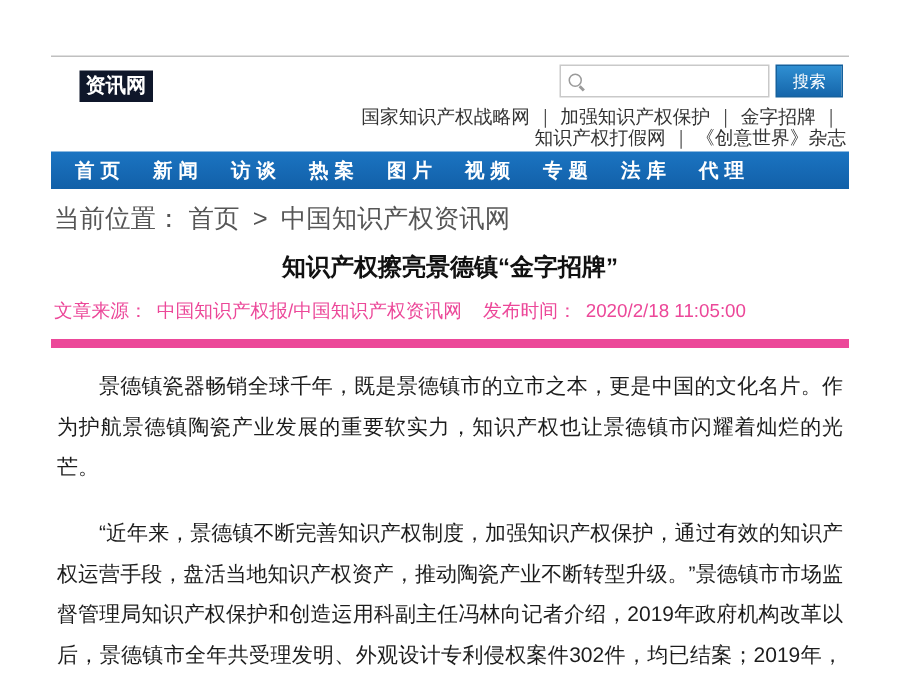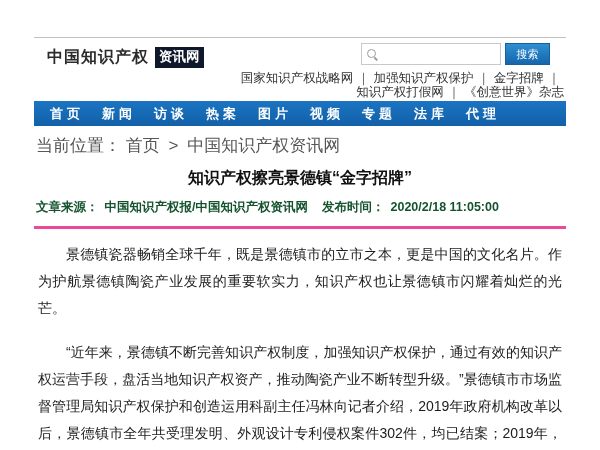--- a/index.html
+++ b/index.html
@@ -8,21 +8,21 @@
     font-family:"Liberation Sans","DejaVu Sans",sans-serif;
     -webkit-font-smoothing:antialiased;
   }
   .page{width:532px;margin:37px auto 0;border-top:1px solid #c0c0c0;}
 
   
   .header{position:relative;height:30px;}
   .logo{position:absolute;left:13px;top:9px;display:flex;align-items:center;cursor:pointer;}
   .logo-text{font-size:16px;font-weight:bold;color:#2b2b2b;letter-spacing:1px;}
   .logo-badge{margin-left:6px;background:#0f172a;color:#fff;font-size:13.5px;font-weight:bold;padding:1px 4px 2px;}
-  .search{position:absolute;right:16px;top:5px;display:flex;align-items:center;margin-left:16px;}
+  .search{position:absolute;right:4px;top:5px;display:flex;align-items:center;margin-left:16px;}
   .search-box{position:relative;width:138px;height:20px;border:1px solid #c9c9c9;background:#fff;}
   .search-box input{position:absolute;left:18px;top:0;width:116px;height:18px;border:none;outline:none;font-size:11px;}
   .mag-icon{position:absolute;left:5px;top:5px;width:7px;height:7px;border:1px solid #9a9a9a;border-radius:50%;}
   .mag-icon::after{content:"";position:absolute;width:4px;height:1.5px;background:#9a9a9a;transform:rotate(45deg);right:-3px;bottom:-2px;}
   .search-btn{margin-left:4px;width:45px;height:22px;border:1px solid #15619d;
     background:linear-gradient(#2f8fd2,#1566ab);color:#fff;font-size:11px;cursor:pointer;
     font-family:"Liberation Sans","DejaVu Sans",sans-serif;}
 
   
   .links{margin-top:3px;text-align:right;font-size:12.5px;color:#333;line-height:14px;padding-right:2px;}
@@ -33,36 +33,35 @@
   .nav{margin-top:2px;height:25px;background:linear-gradient(#1b74c2,#1260a8);display:flex;align-items:center;padding-left:16px;}
   .nav-item{color:#ffffff;font-size:13px;font-weight:bold;letter-spacing:4px;margin-right:18px;cursor:pointer;white-space:nowrap;}
 
   
   .breadcrumb{padding:8px 2px 5px;font-size:17px;color:#565656;}
   .breadcrumb .bc-home{cursor:pointer;}
   .breadcrumb .bc-sep{margin:0 4px;}
 
   
   .article-title{margin-top:6px;text-align:center;font-size:16px;font-weight:bold;color:#111;}
-  .article-meta{margin-top:10px;padding:0 2px 10px;border-bottom:3px solid #ec4899;font-size:12.5px;color:#14532d;font-weight:bold;}
+  .article-meta{margin-top:10px;padding:0 2px 10px;border-bottom:6px solid #ec4899;font-size:12.5px;color:#ec4899;}
   .article-meta .m-label{margin-right:6px;}
   .article-meta .m-value{margin-right:14px;}
   .article-body{padding:0 4px;}
   .article-body p{margin:0;text-indent:2em;font-size:14px;line-height:27px;color:#1c1c1c;text-align:justify;}
   .article-body p.p1{margin-top:12px;}
   .article-body p.p2{margin-top:17px;}
 </style>
 </head>
 <body>
 
 <div class="page">
 
   <div class="header">
     <div class="logo">
-      <span class="logo-text">中国知识产权</span>
       <span class="logo-badge">资讯网</span>
     </div>
     <div class="search">
       <span class="search-box">
         <span class="mag-icon"></span>
         <input type="text" value="" style="">
       </span>
       <button class="search-btn">搜索</button>
     </div>
   </div>

